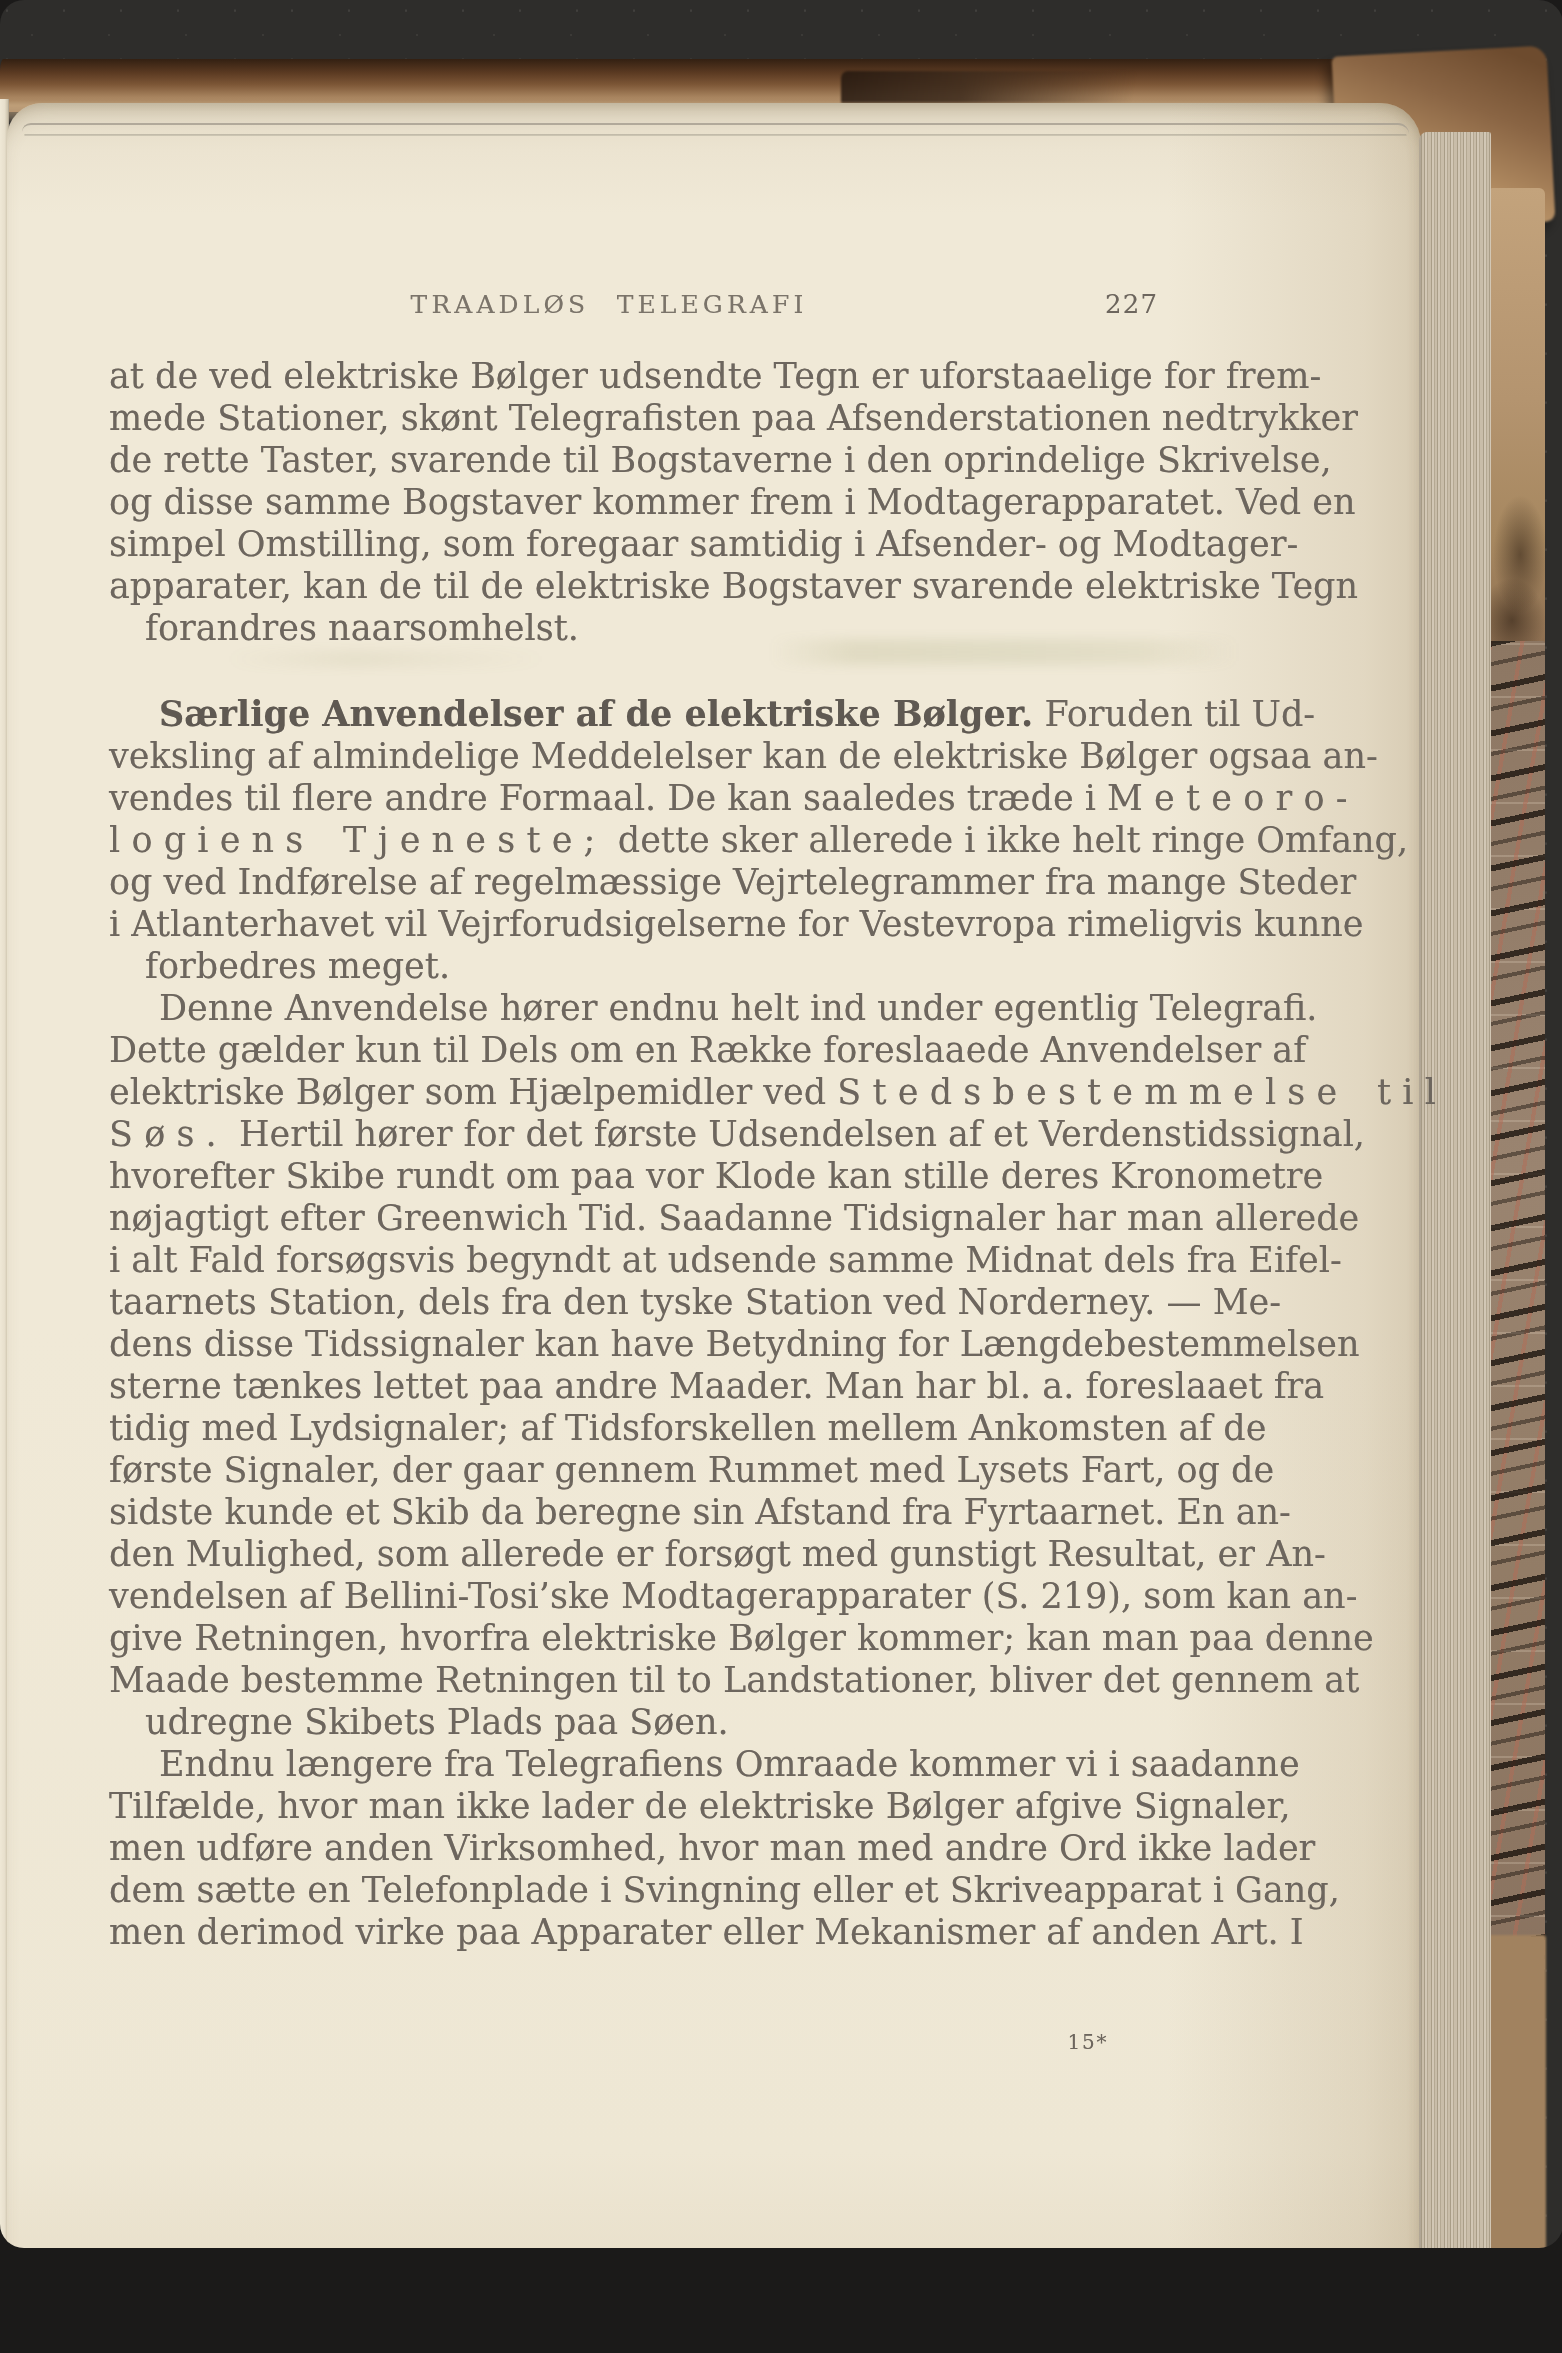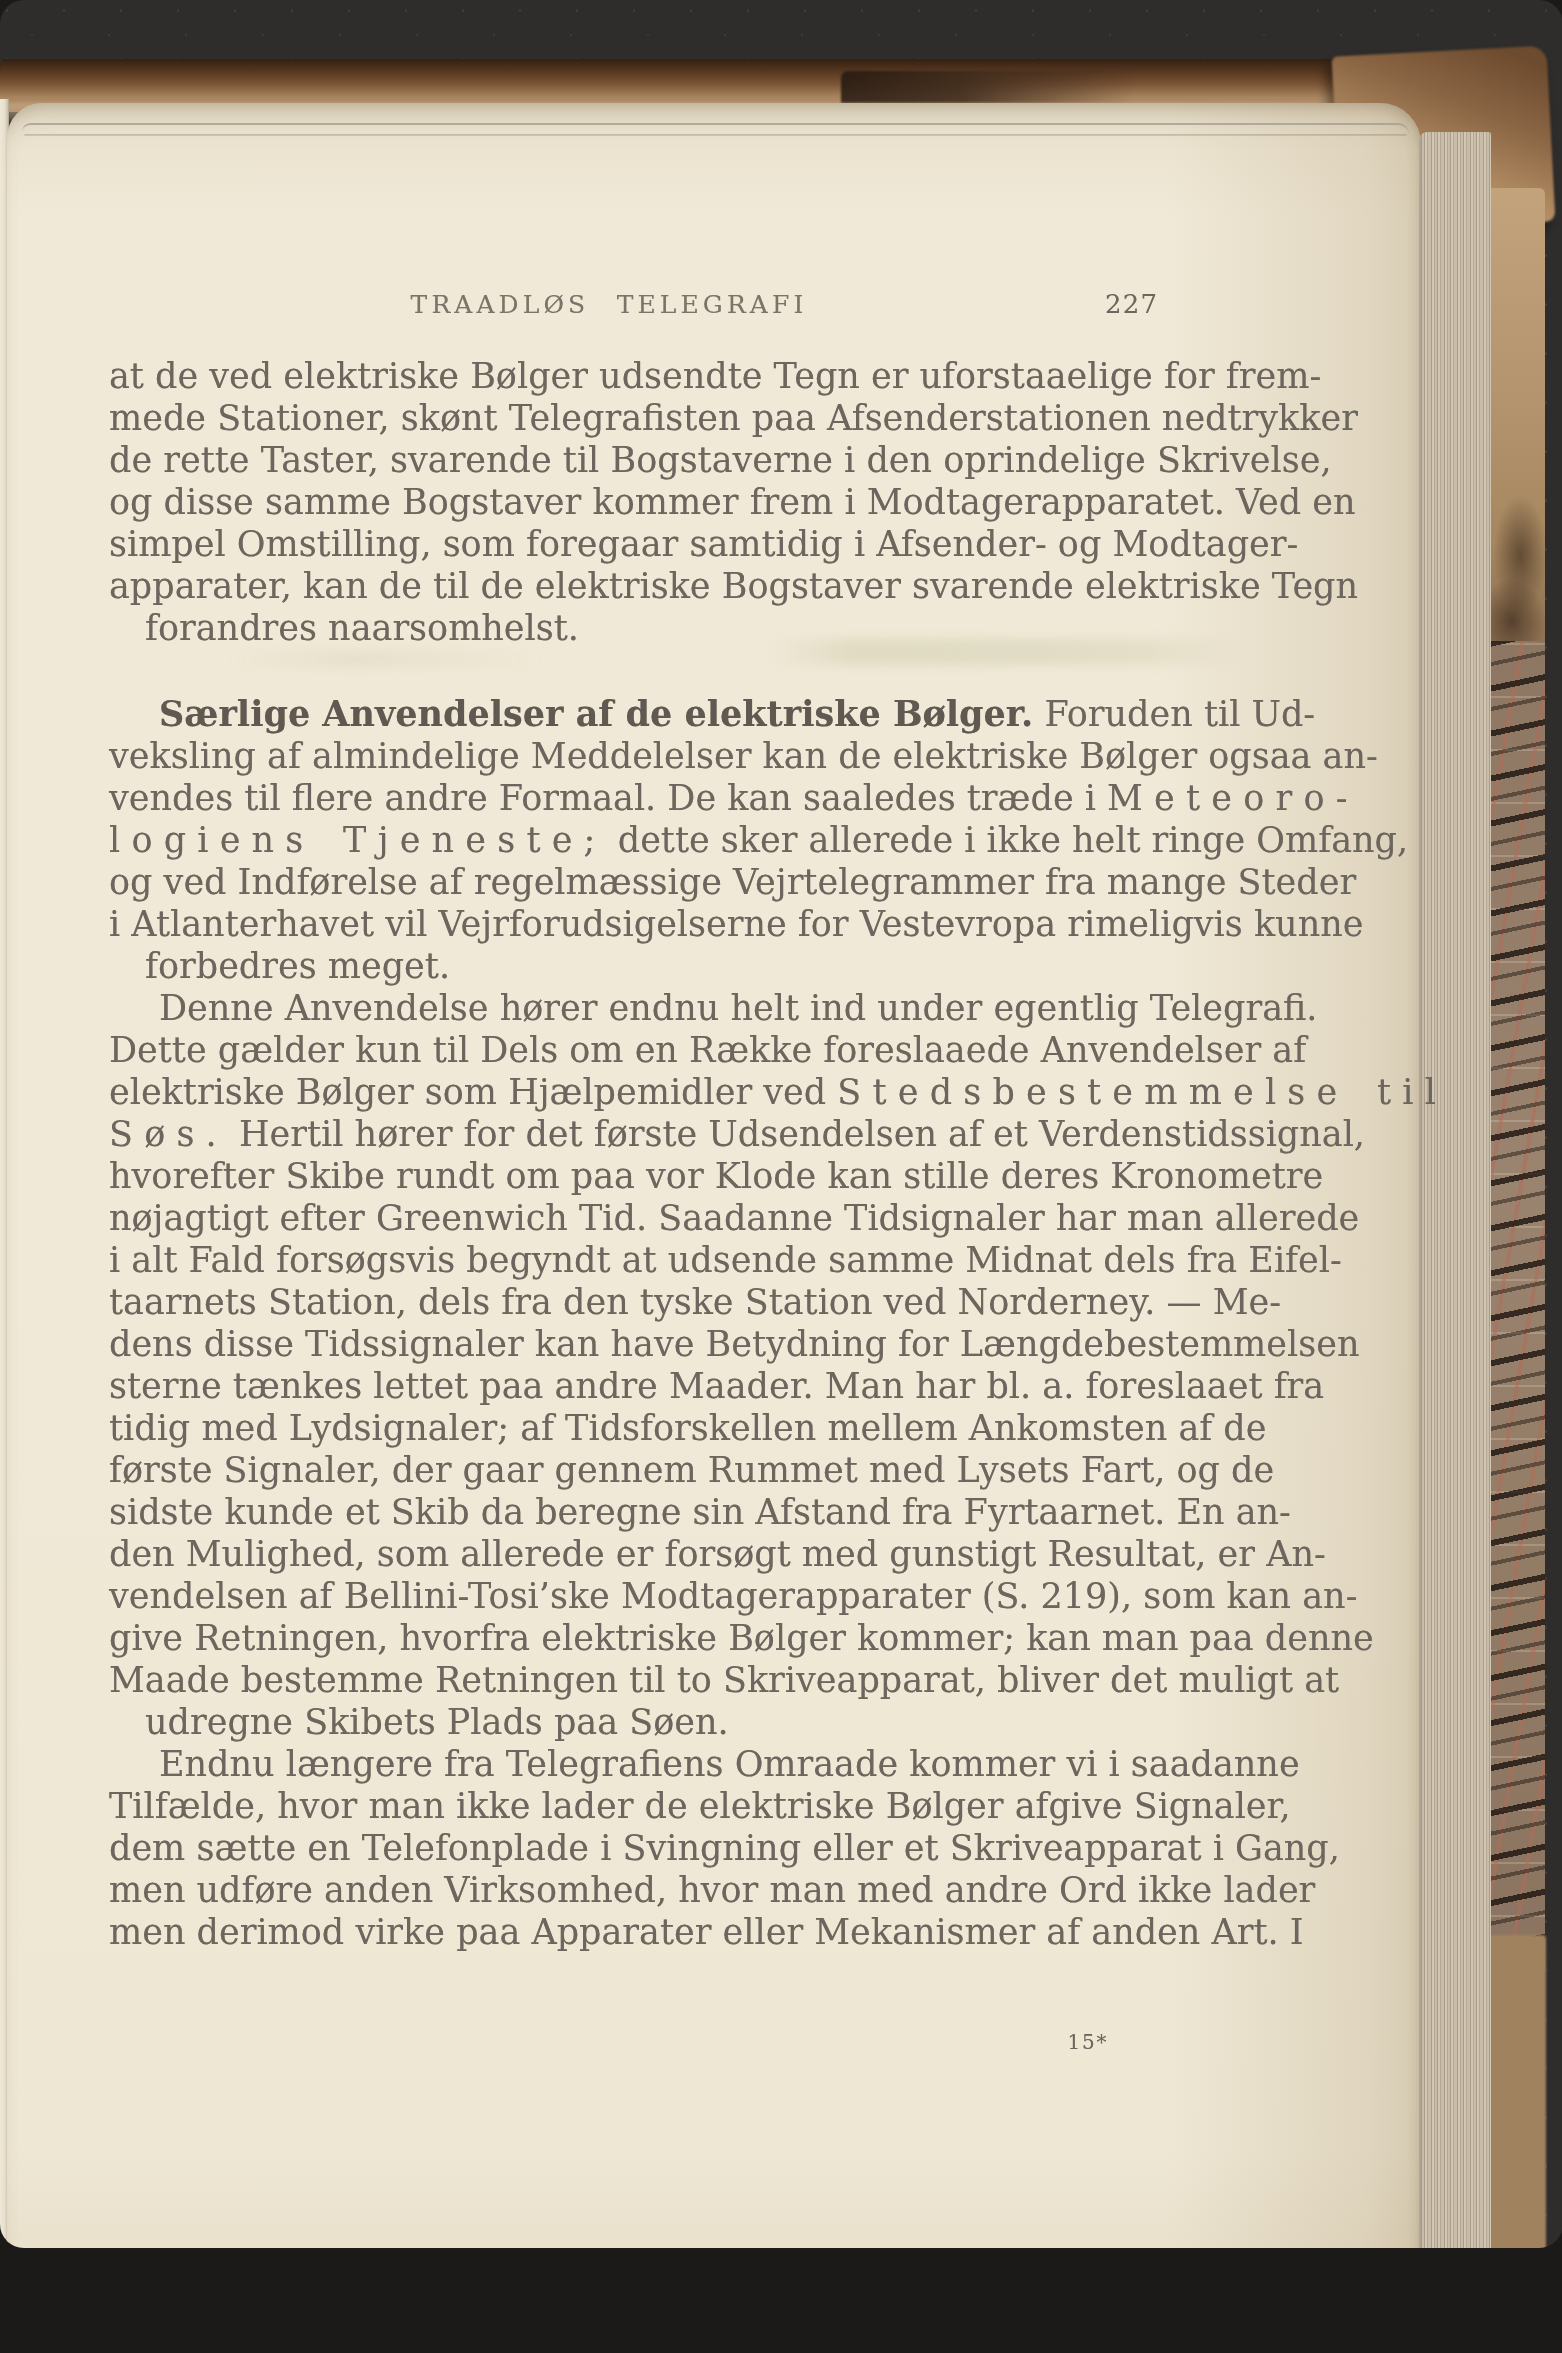--- a/index.html
+++ b/index.html
@@ -218,27 +218,27 @@
         <div class="line"><span>i alt Fald forsøgsvis begyndt at udsende samme Midnat dels fra Eifel-</span></div>
         <div class="line"><span>taarnets Station, dels fra den tyske Station ved Norderney. — Me-</span></div>
         <div class="line"><span>dens disse Tidssignaler kan have Betydning for Længdebestemmelsen</span></div>
         <div class="line"><span>sterne tænkes lettet paa andre Maader. Man har bl. a. foreslaaet fra</span></div>
         <div class="line"><span>tidig med Lydsignaler; af Tidsforskellen mellem Ankomsten af de</span></div>
         <div class="line"><span>første Signaler, der gaar gennem Rummet med Lysets Fart, og de</span></div>
         <div class="line"><span>sidste kunde et Skib da beregne sin Afstand fra Fyrtaarnet. En an-</span></div>
         <div class="line"><span>den Mulighed, som allerede er forsøgt med gunstigt Resultat, er An-</span></div>
         <div class="line"><span>vendelsen af Bellini-Tosi’ske Modtagerapparater (S. 219), som kan an-</span></div>
         <div class="line"><span>give Retningen, hvorfra elektriske Bølger kommer; kan man paa denne</span></div>
-        <div class="line"><span>Maade bestemme Retningen til to Skriveapparat, bliver det muligt at</span></div>
+        <div class="line"><span>Maade bestemme Retningen til to Landstationer, bliver det gennem at</span></div>
         <div class="line end"><span>udregne Skibets Plads paa Søen.</span></div>
       </div>
       <div class="para">
         <div class="line indent"><span>Endnu længere fra Telegrafiens Omraade kommer vi i saadanne</span></div>
         <div class="line"><span>Tilfælde, hvor man ikke lader de elektriske Bølger afgive Signaler,</span></div>
+        <div class="line"><span>men udføre anden Virksomhed, hvor man med andre Ord ikke lader</span></div>
         <div class="line"><span>dem sætte en Telefonplade i Svingning eller et Skriveapparat i Gang,</span></div>
-        <div class="line"><span>men udføre anden Virksomhed, hvor man med andre Ord ikke lader</span></div>
         <div class="line"><span>men derimod virke paa Apparater eller Mekanismer af anden Art. I</span></div>
       </div>
     </div>
   <div class="signature-mark">15*</div>
 
 </div>
 
 
 </body></html>

